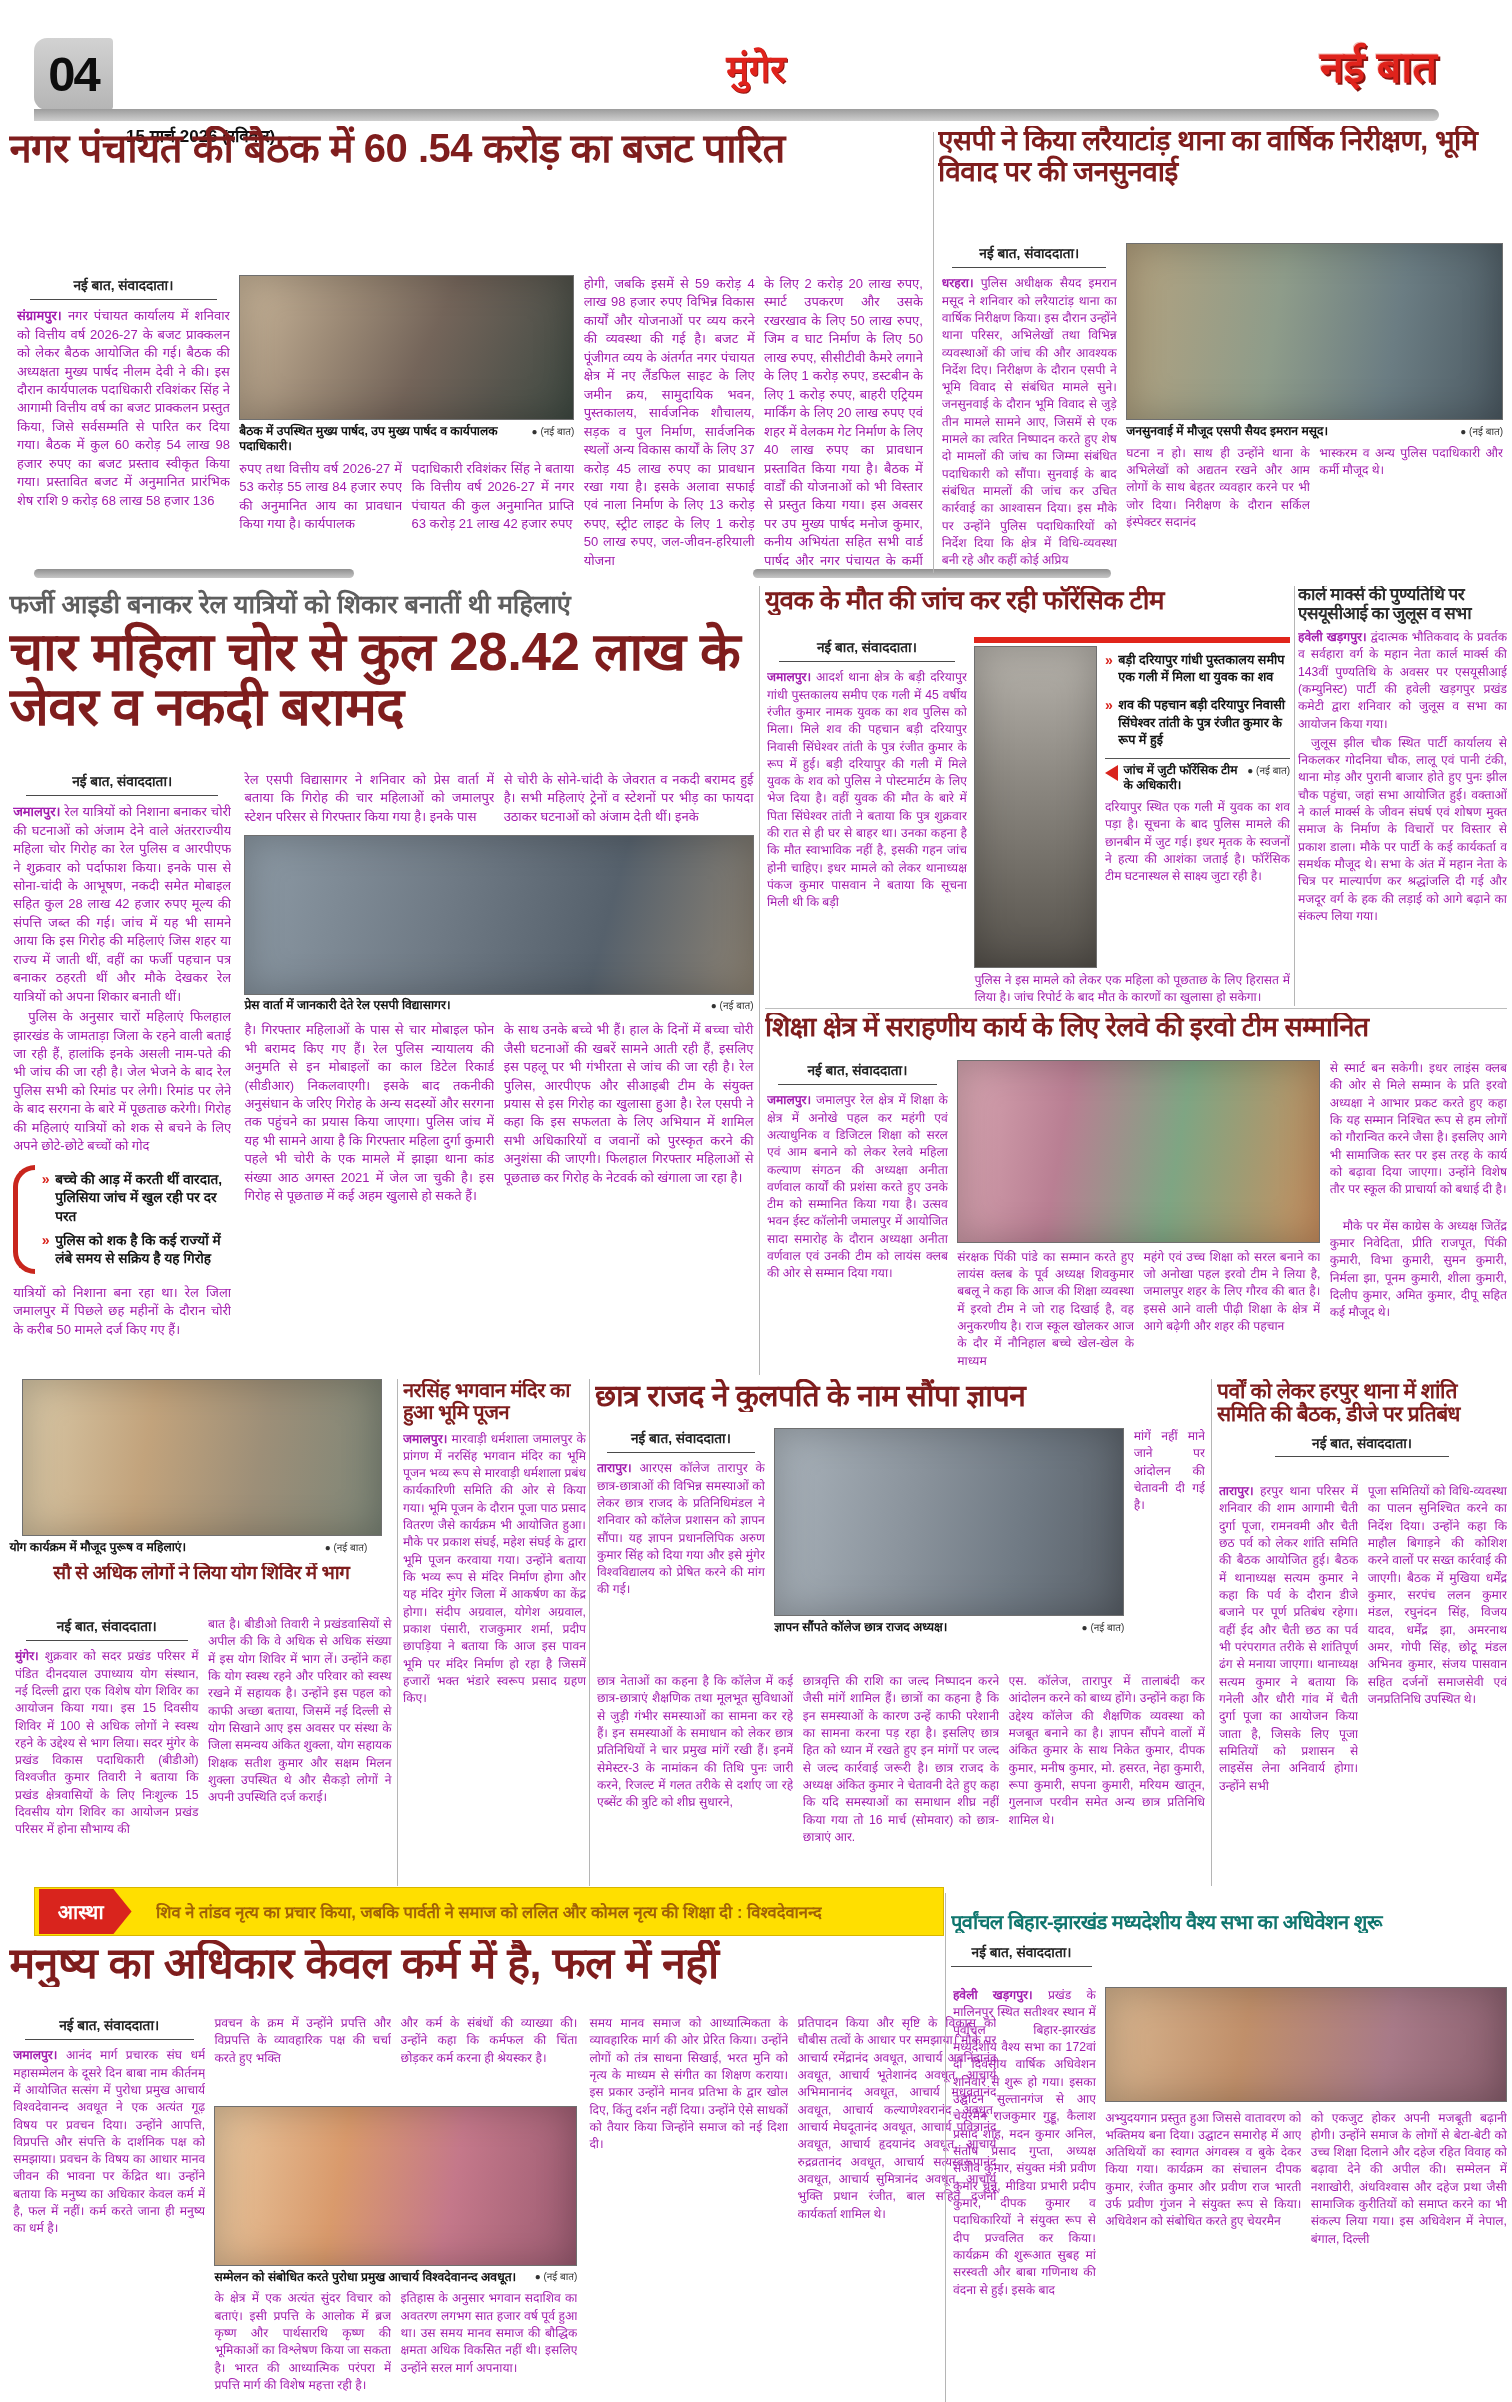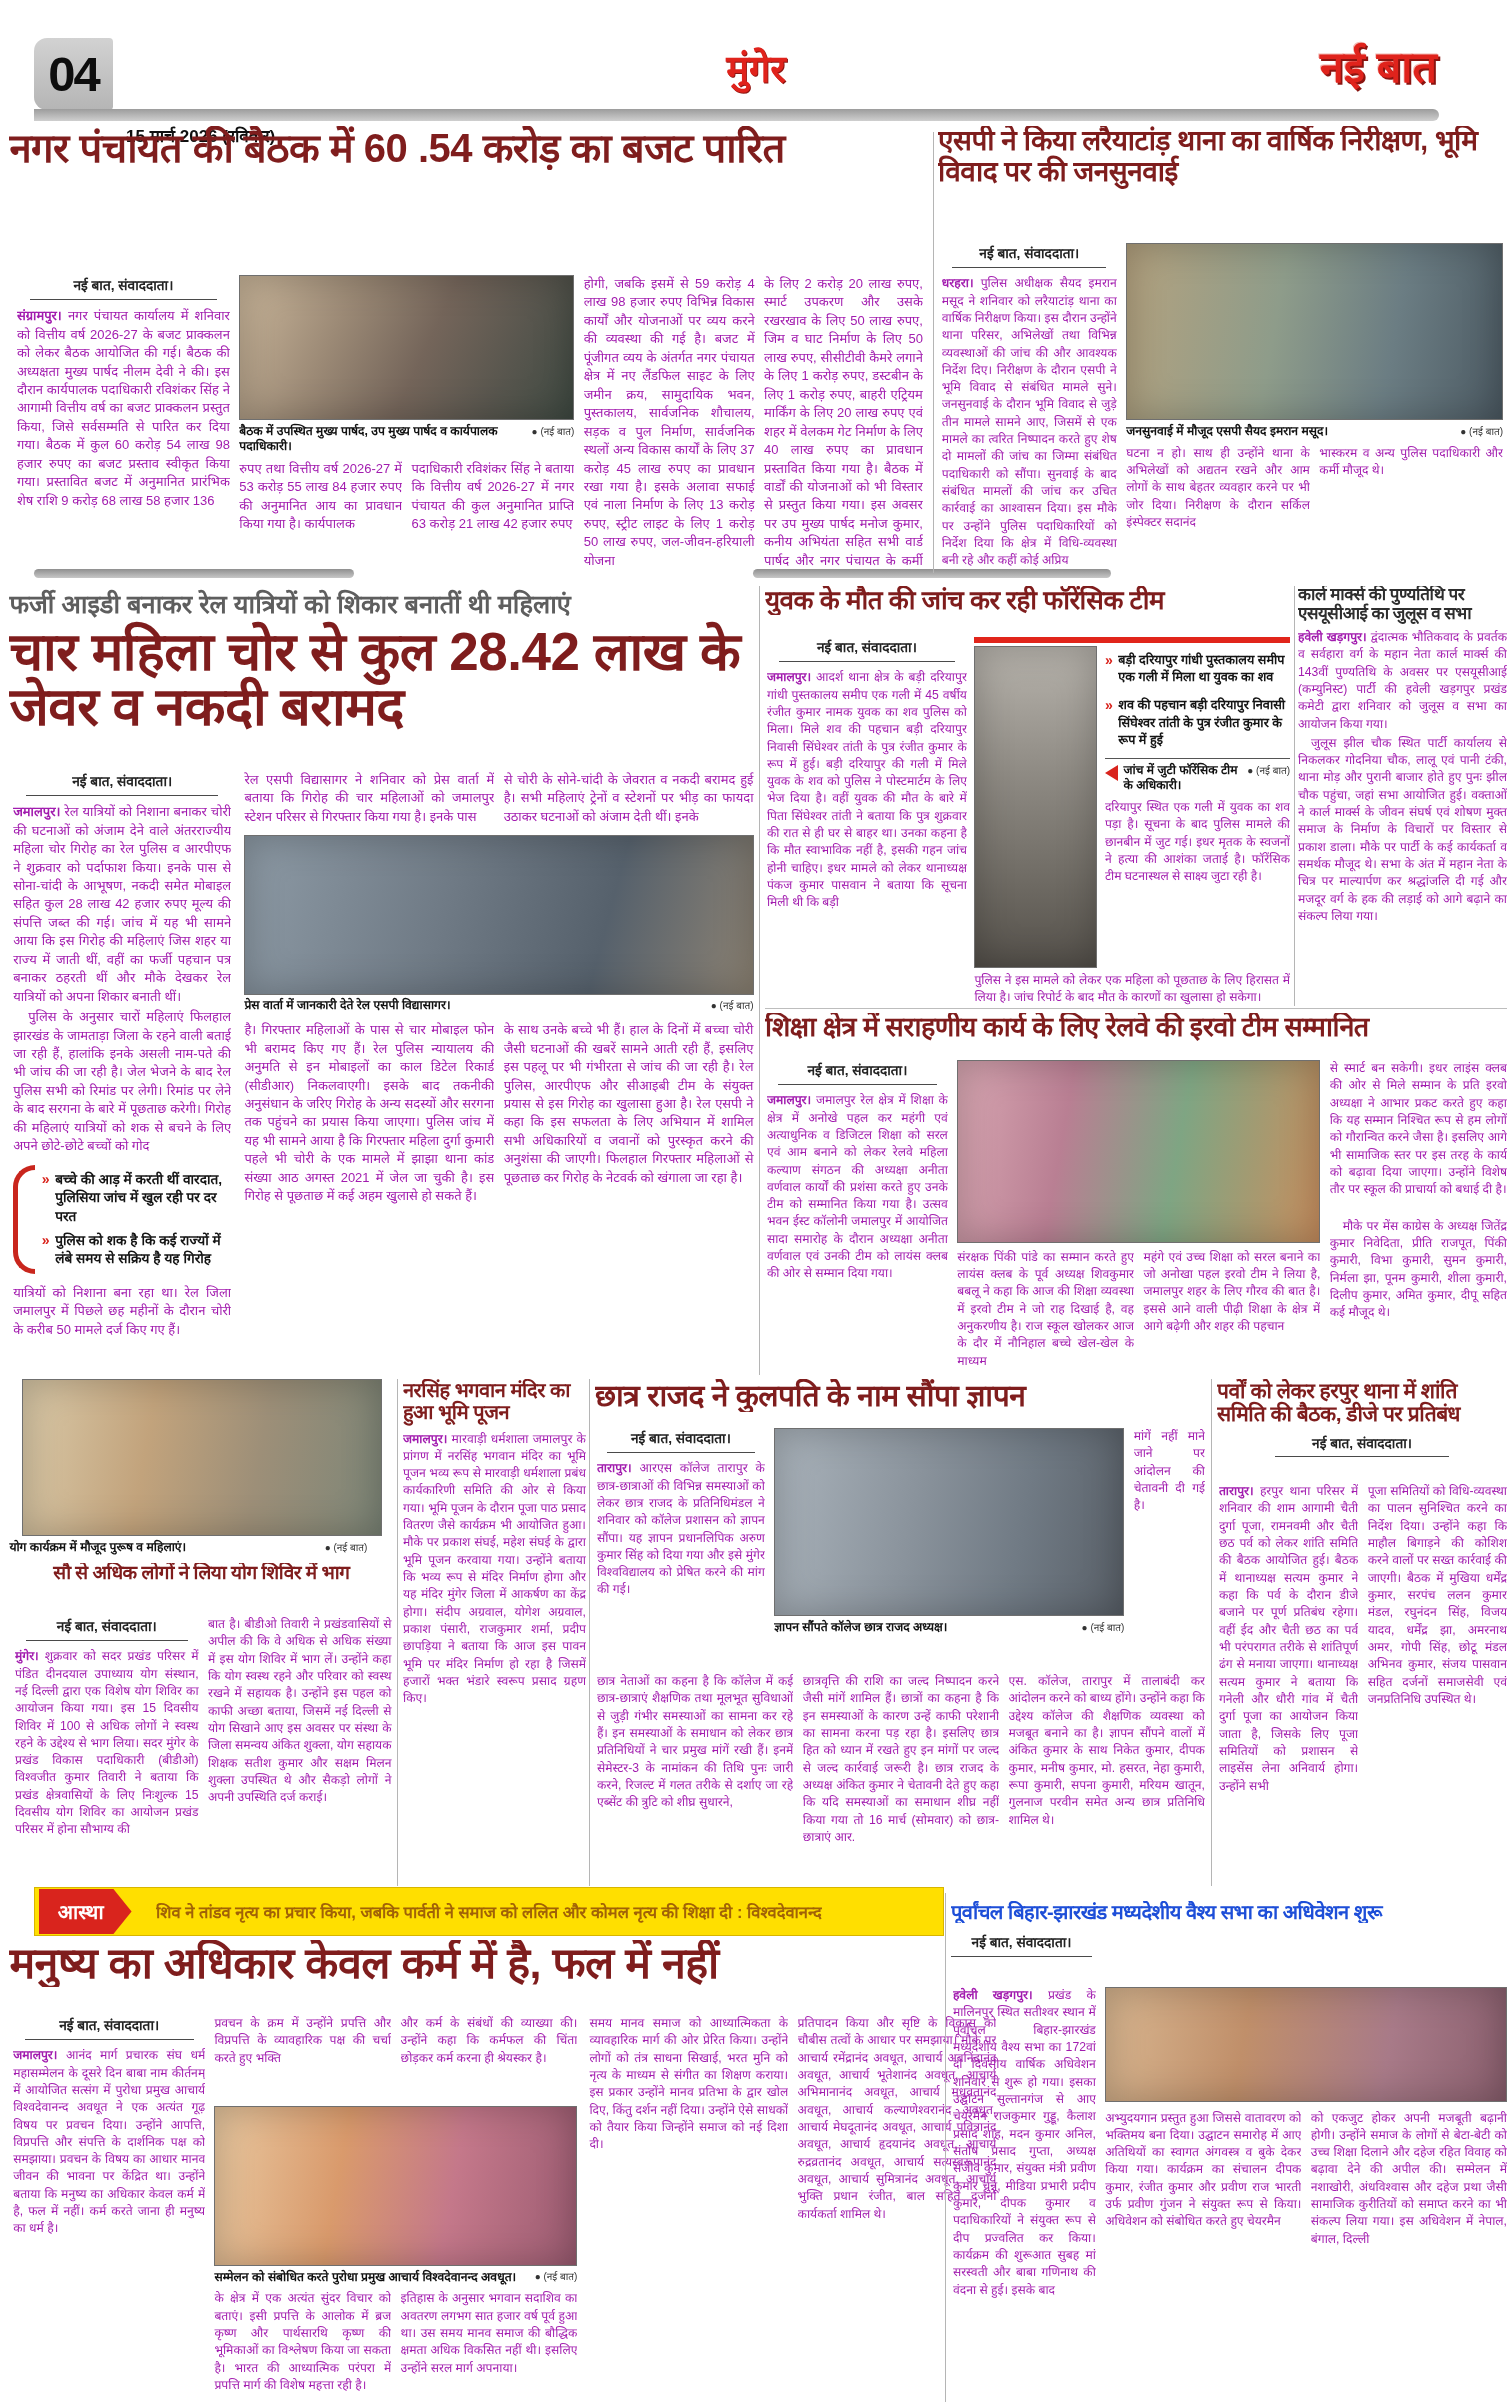--- a/index.html
+++ b/index.html
@@ -301,21 +301,21 @@
         <div class="col txt sm" style="flex:1;">इतिहास के अनुसार भगवान सदाशिव का अवतरण लगभग सात हजार वर्ष पूर्व हुआ था। उस समय मानव समाज की बौद्धिक क्षमता अधिक विकसित नहीं थी। इसलिए उन्होंने सरल मार्ग अपनाया।</div>
       </div>
     </div>
     <div class="abs" style="left:580px;top:75px;right:0;bottom:0;display:flex;gap:9.4px;overflow:hidden;">
       <div class="col txt sm" style="flex:1;">समय मानव समाज को आध्यात्मिकता के व्यावहारिक मार्ग की ओर प्रेरित किया। उन्होंने लोगों को तंत्र साधना सिखाई, भरत मुनि को नृत्य के माध्यम से संगीत का शिक्षण कराया। इस प्रकार उन्होंने मानव प्रतिभा के द्वार खोल दिए, किंतु दर्शन नहीं दिया। उन्होंने ऐसे साधकों को तैयार किया जिन्होंने समाज को नई दिशा दी।</div>
       <div class="col txt sm" style="flex:1;">प्रतिपादन किया और सृष्टि के विकास को चौबीस तत्वों के आधार पर समझाया। मौके पर आचार्य रमेंद्रानंद अवधूत, आचार्य अवनिंद्रानंद अवधूत, आचार्य भूतेशानंद अवधूत, आचार्य अभिमानानंद अवधूत, आचार्य मधुव्रतानंद अवधूत, आचार्य कल्याणेश्वरानंद अवधूत, आचार्य मेघदूतानंद अवधूत, आचार्य पवित्रानंद अवधूत, आचार्य हृदयानंद अवधूत, आचार्य रुद्रव्रतानंद अवधूत, आचार्य सत्यस्वरूपानंद अवधूत, आचार्य सुमित्रानंद अवधूत, आचार्य भुक्ति प्रधान रंजीत, बाल सहित दर्जनों कार्यकर्ता शामिल थे।</div>
     </div>
   </div>
 
   <div class="art" style="left:951px;top:1887px;width:556px;height:515px;">
-    <div class="hl nowrap" style="font-size:20px;margin-top:14px;color:#1d4ed8;">पूर्वांचल बिहार-झारखंड मध्यदेशीय वैश्य सभा का अधिवेशन शुरू</div>
+    <div class="hl nowrap" style="font-size:20px;margin-top:24px;color:#0f766e;">पूर्वांचल बिहार-झारखंड मध्यदेशीय वैश्य सभा का अधिवेशन शुरू</div>
     <div class="byline" style="width:141px;margin:9.4px 0 0 0;">नई बात, संवाददाता।</div>
     <div class="flexrow" style="position:absolute;top:100px;left:1.9px;right:0;bottom:0;">
       <div class="col txt sm" style="flex:0 0 143px;"><span class="dl">हवेली खड़गपुर।</span> <span>प्रखंड के मालिनपुर स्थित सतीश्वर स्थान में पूर्वांचल बिहार-झारखंड मध्यदेशीय वैश्य सभा का 172वां दो दिवसीय वार्षिक अधिवेशन शनिवार से शुरू हो गया। इसका उद्घाटन सुल्तानगंज से आए चेयरमैन राजकुमार गुड्डू, कैलाश प्रसाद शाह, मदन कुमार अनिल, संतोष प्रसाद गुप्ता, अध्यक्ष संजीव कुमार, संयुक्त मंत्री प्रवीण कुमार चुन्नू, मीडिया प्रभारी प्रदीप कुमार, दीपक कुमार व पदाधिकारियों ने संयुक्त रूप से दीप प्रज्वलित कर किया। कार्यक्रम की शुरूआत सुबह मां सरस्वती और बाबा गणिनाथ की वंदना से हुई। इसके बाद</span></div>
       <div class="col" style="flex:1;display:flex;flex-direction:column;">
         <div class="photo ph9" style="height:113px;"></div>
         <div class="flexrow" style="flex:1;margin-top:7.5px;overflow:hidden;">
           <div class="col txt sm" style="flex:1;">अभ्युदयगान प्रस्तुत हुआ जिससे वातावरण को भक्तिमय बना दिया। उद्घाटन समारोह में आए अतिथियों का स्वागत अंगवस्त्र व बुके देकर किया गया। कार्यक्रम का संचालन दीपक कुमार, रंजीत कुमार और प्रवीण राज भारती उर्फ प्रवीण गुंजन ने संयुक्त रूप से किया। अधिवेशन को संबोधित करते हुए चेयरमैन</div>
           <div class="col txt sm" style="flex:1;">को एकजुट होकर अपनी मजबूती बढ़ानी होगी। उन्होंने समाज के लोगों से बेटा-बेटी को उच्च शिक्षा दिलाने और दहेज रहित विवाह को बढ़ावा देने की अपील की। सम्मेलन में नशाखोरी, अंधविश्वास और दहेज प्रथा जैसी सामाजिक कुरीतियों को समाप्त करने का भी संकल्प लिया गया। इस अधिवेशन में नेपाल, बंगाल, दिल्ली</div>
         </div>
       </div>

